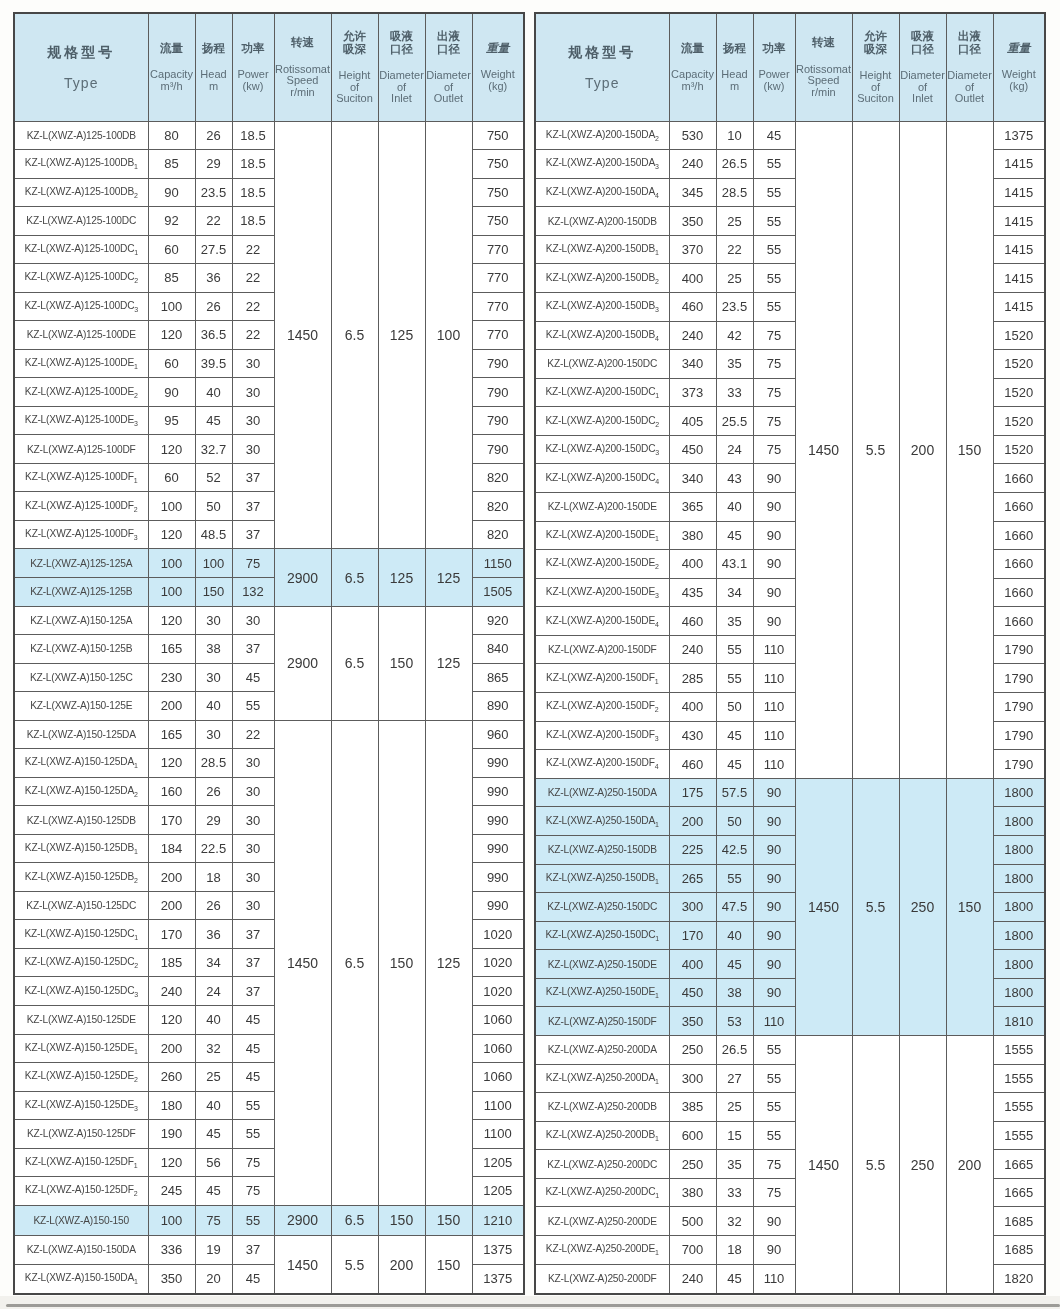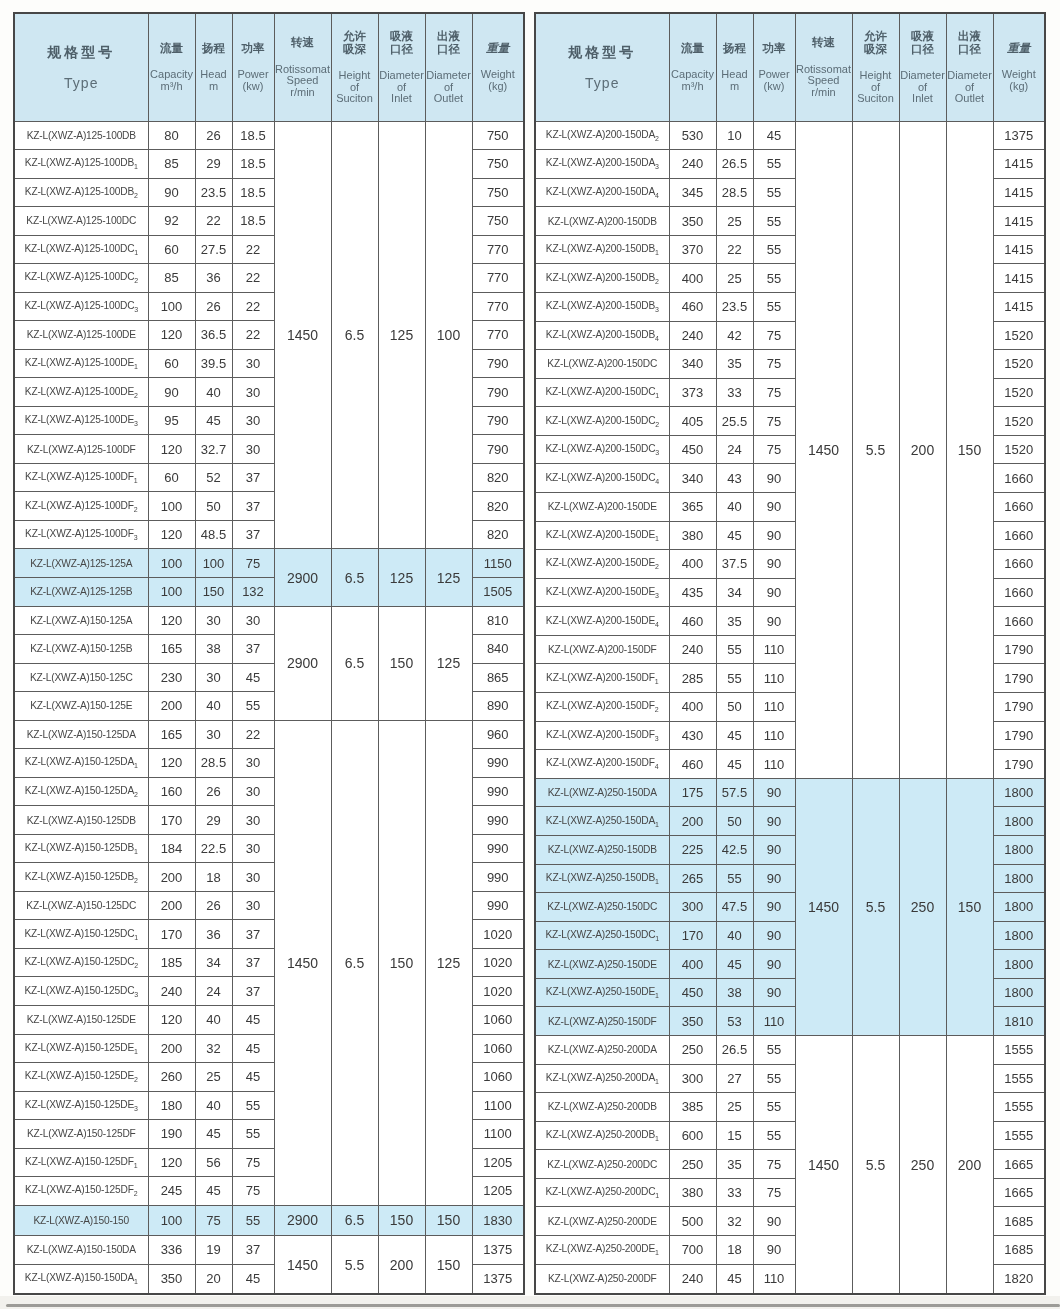--- a/index.html
+++ b/index.html
@@ -261,21 +261,21 @@
           </tr>
           <tr>
             <td class="type"><span>KZ-L(XWZ-A)150-125A</span></td>
             <td class="num">120</td>
             <td class="num">30</td>
             <td class="num">30</td>
             <td class="merged" rowspan="4">2900</td>
             <td class="merged" rowspan="4">6.5</td>
             <td class="merged" rowspan="4">150</td>
             <td class="merged" rowspan="4">125</td>
-            <td class="num">810</td>
+            <td class="num">920</td>
           </tr>
           <tr>
             <td class="type"><span>KZ-L(XWZ-A)150-125B</span></td>
             <td class="num">165</td>
             <td class="num">38</td>
             <td class="num">37</td>
             <td class="num">840</td>
           </tr>
           <tr>
             <td class="type"><span>KZ-L(XWZ-A)150-125C</span></td>
@@ -416,21 +416,21 @@
           </tr>
           <tr>
             <td class="type hl"><span>KZ-L(XWZ-A)150-150</span></td>
             <td class="num hl">100</td>
             <td class="num hl">75</td>
             <td class="num hl">55</td>
             <td class="merged hl" rowspan="1">2900</td>
             <td class="merged hl" rowspan="1">6.5</td>
             <td class="merged hl" rowspan="1">150</td>
             <td class="merged hl" rowspan="1">150</td>
-            <td class="num hl">1830</td>
+            <td class="num hl">1210</td>
           </tr>
           <tr>
             <td class="type"><span>KZ-L(XWZ-A)150-150DA</span></td>
             <td class="num">336</td>
             <td class="num">19</td>
             <td class="num">37</td>
             <td class="merged" rowspan="2">1450</td>
             <td class="merged" rowspan="2">5.5</td>
             <td class="merged" rowspan="2">200</td>
             <td class="merged" rowspan="2">150</td>
@@ -654,21 +654,21 @@
           <tr>
             <td class="type"><span>KZ-L(XWZ-A)200-150DE</span><sub>1</sub></td>
             <td class="num">380</td>
             <td class="num">45</td>
             <td class="num">90</td>
             <td class="num">1660</td>
           </tr>
           <tr>
             <td class="type"><span>KZ-L(XWZ-A)200-150DE</span><sub>2</sub></td>
             <td class="num">400</td>
-            <td class="num">37.5</td>
+            <td class="num">43.1</td>
             <td class="num">90</td>
             <td class="num">1660</td>
           </tr>
           <tr>
             <td class="type"><span>KZ-L(XWZ-A)200-150DE</span><sub>3</sub></td>
             <td class="num">435</td>
             <td class="num">34</td>
             <td class="num">90</td>
             <td class="num">1660</td>
           </tr>

